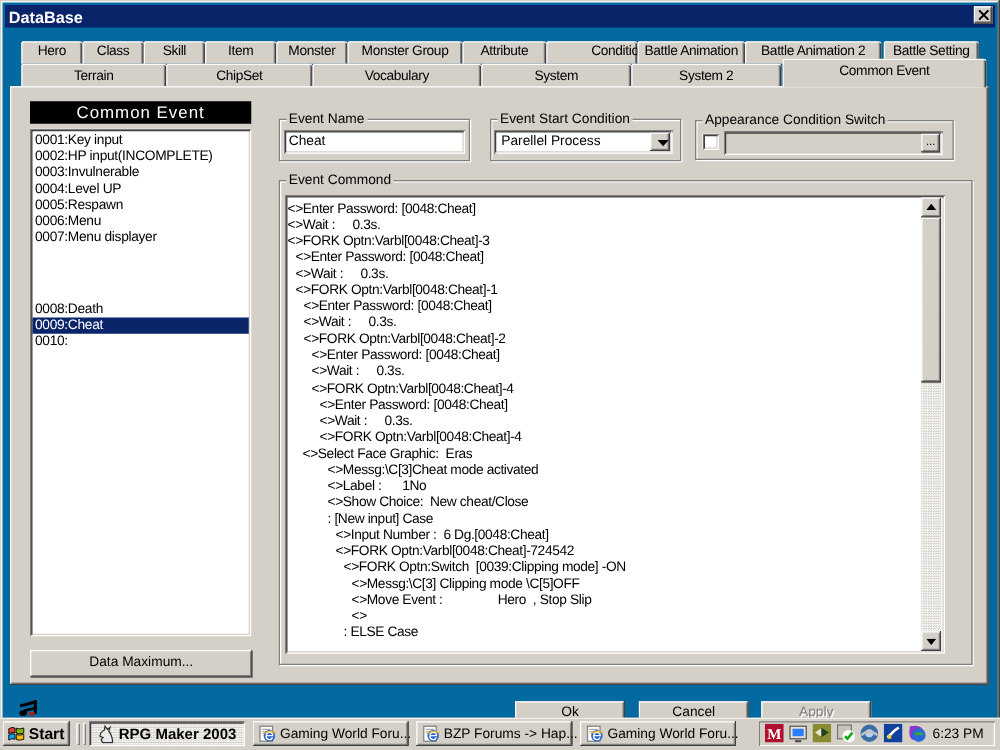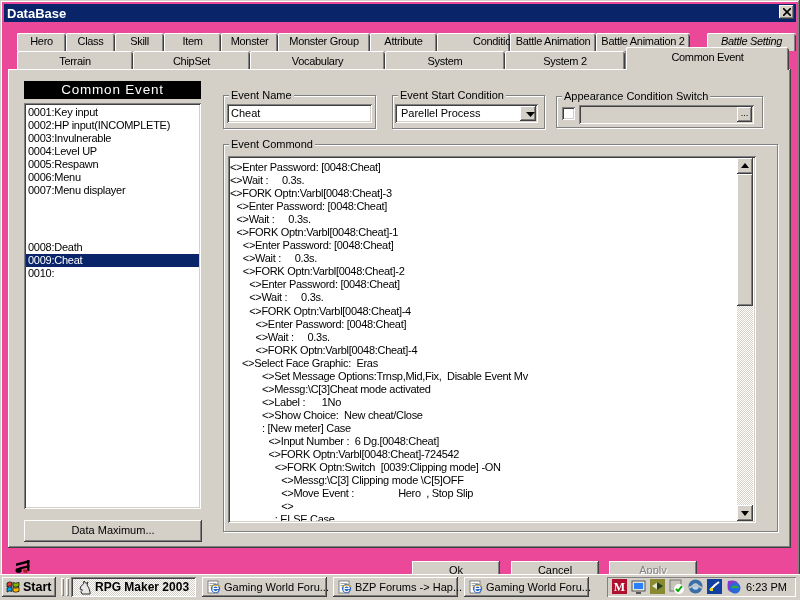--- a/index.html
+++ b/index.html
@@ -9,42 +9,42 @@
 
 .raised { box-shadow: inset -1px -1px 0 #404040, inset 1px 1px 0 #ffffff, inset -2px -2px 0 #808080, inset 2px 2px 0 #d4d0c8; }
 .btn { box-shadow: inset -1px -1px 0 #404040, inset 1px 1px 0 #ffffff, inset -2px -2px 0 #808080; background:#d4d0c8; }
 .sunk { box-shadow: inset 1px 1px 0 #808080, inset -1px -1px 0 #ffffff, inset 2px 2px 0 #404040, inset -2px -2px 0 #d4d0c8; }
 .groupbox { border:1px solid #808080; box-shadow: 1px 1px 0 #ffffff, inset 1px 1px 0 #ffffff; }
 .tab { position:absolute; background:#d4d0c8; box-shadow: inset 1px 0 0 #ffffff, inset 0 1px 0 #ffffff, inset -1px 0 0 #404040, inset -2px 0 0 #808080; border-top-left-radius:2px; border-top-right-radius:2px; font-size:11px; letter-spacing:-0.3px; text-align:center; color:#000; }
 </style>
 </head>
 <body>
 
-<div class="abs" id="win" style="left:0;top:0;width:800px;height:600px;background:#ec4899; box-shadow: inset -1px -1px 0 #404040, inset 1px 1px 0 #d4d0c8, inset -2px -2px 0 #808080, inset 2px 2px 0 #ffffff;">
+<div class="abs" id="win" style="left:0;top:0;width:800px;height:600px;background:#0369a1; box-shadow: inset -1px -1px 0 #404040, inset 1px 1px 0 #d4d0c8, inset -2px -2px 0 #808080, inset 2px 2px 0 #ffffff;">
 
   <div class="abs" style="left:4px;top:4px;width:792px;height:18px;background:#0a246a;"></div>
   <div class="abs" style="left:7px;top:6px;font-size:13px;font-weight:bold;color:#ffffff;">DataBase</div>
 
   <div class="abs btn" style="left:779px;top:5px;width:15px;height:14px;"></div>
   <svg class="abs" style="left:783px;top:8px;" width="8" height="8" viewBox="0 0 8 8">
       <path d="M0 0 L8 8 M8 0 L0 8" stroke="#000" stroke-width="1.6"></path>
     </svg>
 
   <div id="tabrow1">
       <div class="tab" style="left:17px;top:33px;width:49px;height:18px;line-height:17px;">Hero</div>
       <div class="tab" style="left:66px;top:33px;width:49px;height:18px;line-height:17px;">Class</div>
       <div class="tab" style="left:115px;top:33px;width:49px;height:18px;line-height:17px;">Skill</div>
       <div class="tab" style="left:164px;top:33px;width:57px;height:18px;line-height:17px;">Item</div>
       <div class="tab" style="left:221px;top:33px;width:57px;height:18px;line-height:17px;">Monster</div>
       <div class="tab" style="left:278px;top:33px;width:92px;height:18px;line-height:17px;">Monster Group</div>
       <div class="tab" style="left:370px;top:33px;width:67px;height:18px;line-height:17px;">Attribute</div>
       <div class="tab" style="left:437px;top:33px;width:73px;height:18px;line-height:17px;padding-left:36px;">Condition</div>
       <div class="tab" style="left:510px;top:33px;width:86px;height:18px;line-height:17px;">Battle Animation</div>
-      <div class="tab" style="left:596px;top:33px;width:94px;height:18px;line-height:17px;">Battle Animation 2</div>
-      <div class="tab" style="left:707px;top:33px;width:89px;height:18px;line-height:17px;font-style:italic;">Battle Setting</div>
+      <div class="tab" style="left:596px;top:33px;width:109px;height:18px;line-height:17px;">Battle Animation 2</div>
+      <div class="tab" style="left:707px;top:33px;width:76px;height:18px;line-height:17px;">Battle Setting</div>
     </div>
 
   <div id="tabrow2">
       <div class="tab" style="left:17px;top:51px;width:116px;height:18px;line-height:16px;padding-top:2px;">Terrain</div>
       <div class="tab" style="left:133px;top:51px;width:117px;height:18px;line-height:16px;padding-top:2px;">ChipSet</div>
       <div class="tab" style="left:250px;top:51px;width:135px;height:18px;line-height:16px;padding-top:2px;">Vocabulary</div>
       <div class="tab" style="left:385px;top:51px;width:120px;height:18px;line-height:16px;padding-top:2px;">System</div>
       <div class="tab" style="left:505px;top:51px;width:120px;height:18px;line-height:16px;padding-top:2px;">System 2</div>
       <div class="tab" style="z-index:5;left:626px;top:47px;width:163px;height:23px;line-height:20px;box-shadow: inset 1px 0 0 #ffffff, inset 0 1px 0 #ffffff, inset -1px 0 0 #404040, inset -2px 0 0 #808080;">Common Event</div>
     </div>
@@ -103,25 +103,24 @@
       <div style="padding-left:12.8px;white-space:pre;">&lt;&gt;Enter Password: [0048:Cheat]</div>
       <div style="padding-left:12.8px;white-space:pre;">&lt;&gt;Wait :&nbsp;&nbsp;&nbsp;&nbsp; 0.3s.</div>
       <div style="padding-left:12.8px;white-space:pre;">&lt;&gt;FORK Optn:Varbl[0048:Cheat]-2</div>
       <div style="padding-left:19.200000000000003px;white-space:pre;">&lt;&gt;Enter Password: [0048:Cheat]</div>
       <div style="padding-left:19.200000000000003px;white-space:pre;">&lt;&gt;Wait :&nbsp;&nbsp;&nbsp;&nbsp; 0.3s.</div>
       <div style="padding-left:19.200000000000003px;white-space:pre;">&lt;&gt;FORK Optn:Varbl[0048:Cheat]-4</div>
       <div style="padding-left:25.6px;white-space:pre;">&lt;&gt;Enter Password: [0048:Cheat]</div>
       <div style="padding-left:25.6px;white-space:pre;">&lt;&gt;Wait :&nbsp;&nbsp;&nbsp;&nbsp; 0.3s.</div>
       <div style="padding-left:25.6px;white-space:pre;">&lt;&gt;FORK Optn:Varbl[0048:Cheat]-4</div>
       <div style="padding-left:12px;white-space:pre;">&lt;&gt;Select Face Graphic:&nbsp; Eras</div>
-      <div style="padding-left:32px;white-space:pre;">&lt;&gt;Set Message Options:Trnsp,Mid,Fix,&nbsp; Disable Event Mv</div>
       <div style="padding-left:32px;white-space:pre;">&lt;&gt;Messg:\C[3]Cheat mode activated</div>
       <div style="padding-left:32px;white-space:pre;">&lt;&gt;Label :&nbsp;&nbsp;&nbsp;&nbsp;&nbsp; 1No</div>
       <div style="padding-left:32px;white-space:pre;">&lt;&gt;Show Choice:&nbsp; New cheat/Close</div>
-      <div style="padding-left:32px;white-space:pre;">: [New meter] Case</div>
+      <div style="padding-left:32px;white-space:pre;">: [New input] Case</div>
       <div style="padding-left:38.400000000000006px;white-space:pre;">&lt;&gt;Input Number :&nbsp; 6 Dg.[0048:Cheat]</div>
       <div style="padding-left:38.400000000000006px;white-space:pre;">&lt;&gt;FORK Optn:Varbl[0048:Cheat]-724542</div>
       <div style="padding-left:44.800000000000004px;white-space:pre;">&lt;&gt;FORK Optn:Switch&nbsp; [0039:Clipping mode] -ON</div>
       <div style="padding-left:51.2px;white-space:pre;">&lt;&gt;Messg:\C[3] Clipping mode \C[5]OFF</div>
       <div style="padding-left:51.2px;white-space:pre;">&lt;&gt;Move Event :&nbsp;&nbsp;&nbsp;&nbsp;&nbsp;&nbsp;&nbsp;&nbsp;&nbsp;&nbsp;&nbsp;&nbsp;&nbsp;&nbsp;&nbsp; Hero&nbsp; , Stop Slip</div>
       <div style="padding-left:51.2px;white-space:pre;">&lt;&gt;</div>
       <div style="padding-left:44.800000000000004px;white-space:pre;">: ELSE Case</div>
     </div>
 
   <div class="abs" style="left:737px;top:158px;width:16px;height:363px;background:#ecebe5;background-image:conic-gradient(#fff 25%, #d4d0c8 0 50%, #fff 0 75%, #d4d0c8 0);background-size:2px 2px;"></div>

